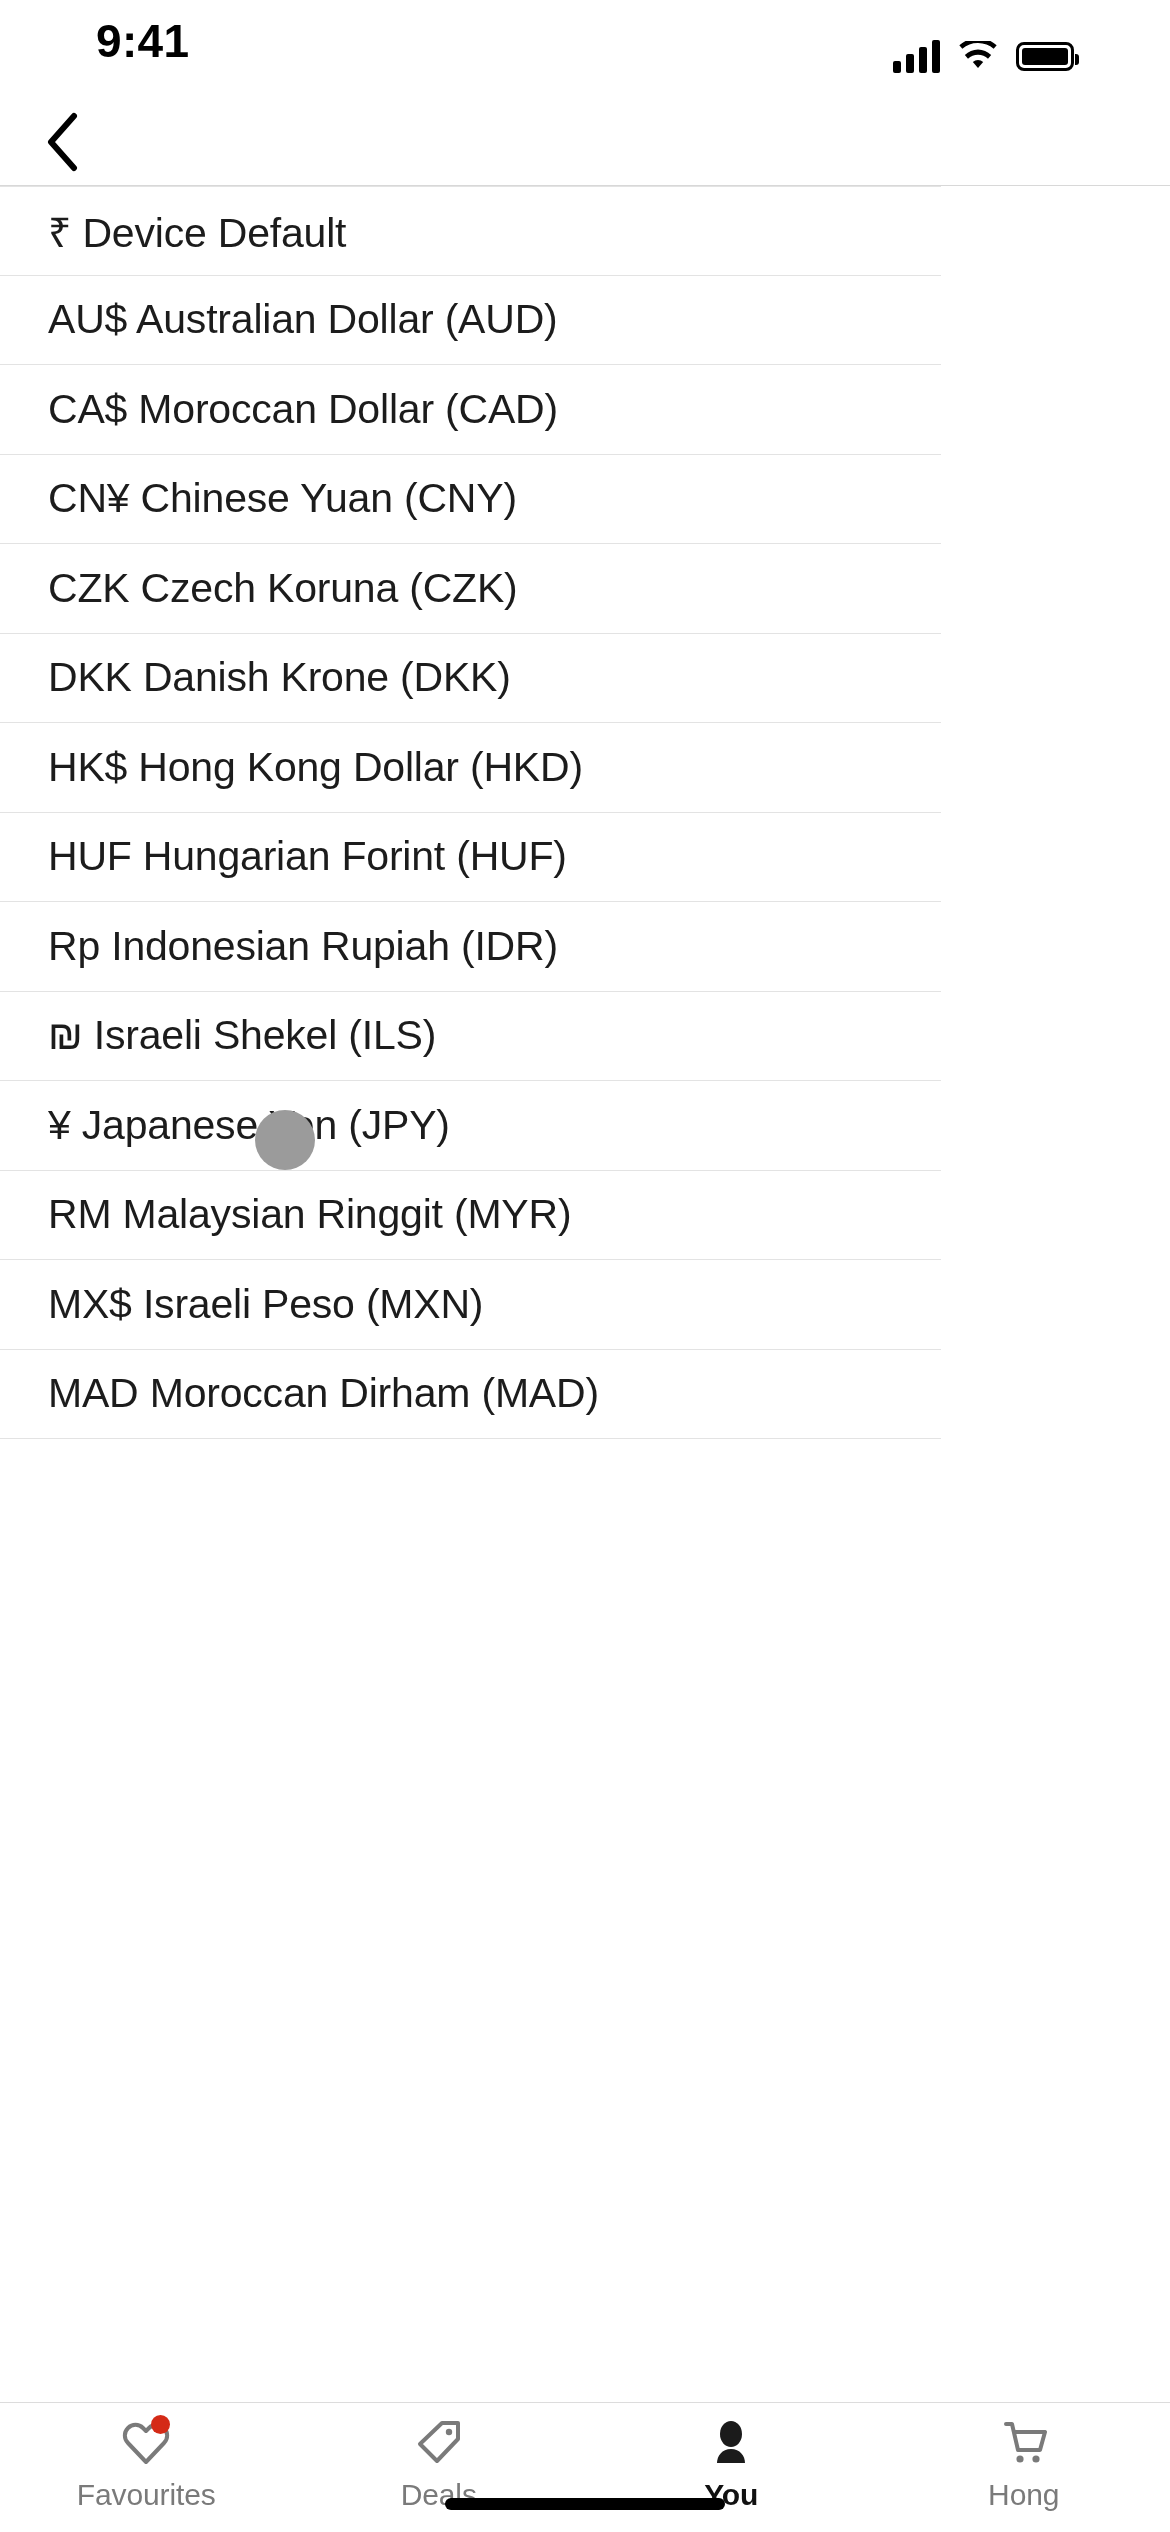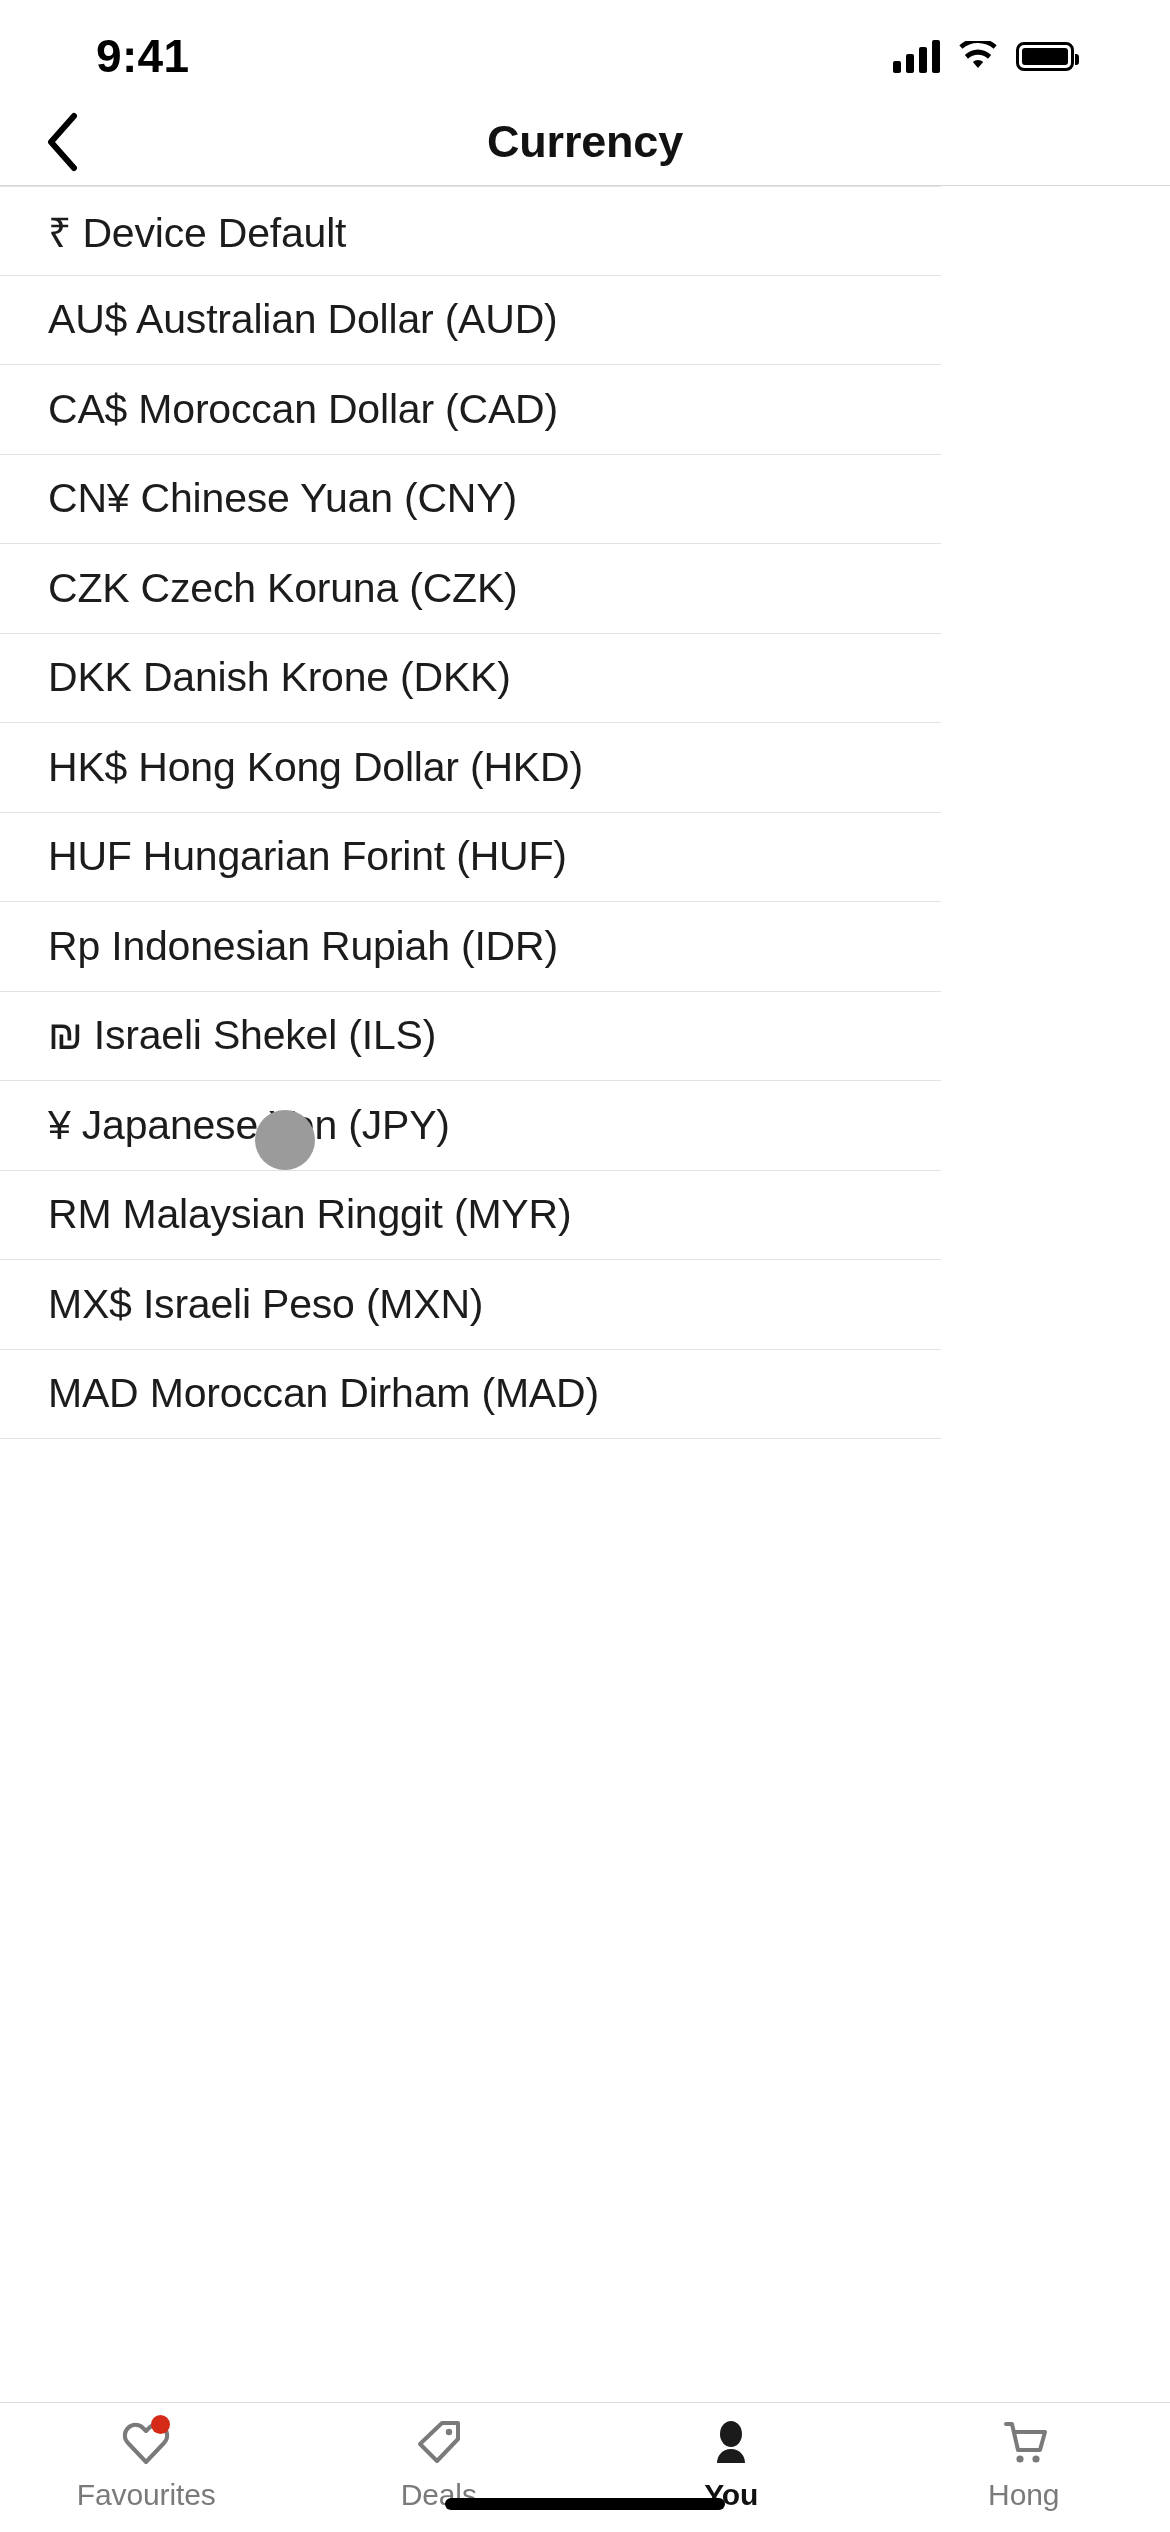--- a/index.html
+++ b/index.html
@@ -8,21 +8,21 @@
     background:#ffffff;
     font-family:"Liberation Sans", sans-serif;
     -webkit-font-smoothing:antialiased;
     overflow:hidden;
   }
   .phone { position:relative; width:1170px; height:2532px; background:#fff; }
 
   
   .statusbar {
     position:absolute; top:0; left:0; width:1170px; height:98px;
-    display:flex; align-items:center; justify-content:space-between;
+    display:flex; justify-content:space-between;
     padding:0 96px 0 96px;
     gap:35px;
   }
   .sb-time {
     font-size:46px; font-weight:700; color:#000;
     letter-spacing:0.3px; margin-top:14px;
   }
   .sb-right { display:flex; align-items:center; gap:18px; margin-top:14px; }
   .sig { display:flex; align-items:flex-end; gap:5px; height:34px; }
   .sig i { display:block; width:8px; background:#000; border-radius:2px; }
@@ -134,21 +134,20 @@
         </div>
     </div>
   </div>
 
   <div class="navbar">
     <div class="back-btn">
       <svg width="36" height="60" viewBox="0 0 36 60">
         <path d="M30 4 7 30l23 26" fill="none" stroke="#000" stroke-width="6" stroke-linecap="round" stroke-linejoin="round"></path>
       </svg>
     </div>
-    <div class="nav-title">Currency</div>
   </div>
 
   <div class="list">
 
     <div class="row">
       <span class="row-label">₹ Device Default</span>
       <span class="check">
         <svg width="50" height="40" viewBox="0 0 50 40">
           <path d="M5 20 19 33 45 5" fill="none" stroke="#444" stroke-width="5" stroke-linecap="round" stroke-linejoin="round"></path>
         </svg>

